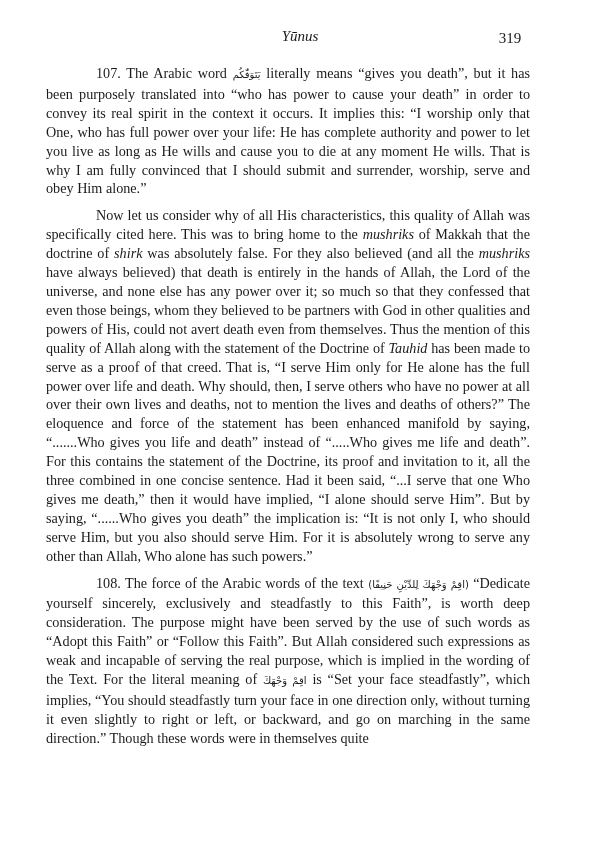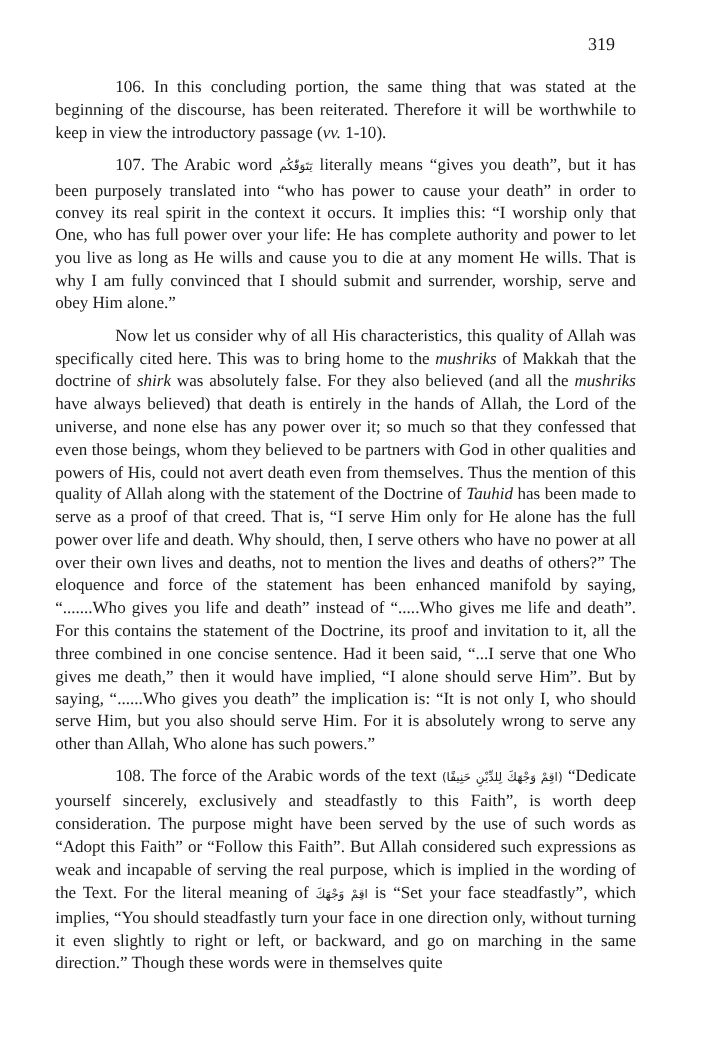--- a/index.html
+++ b/index.html
@@ -9,37 +9,37 @@
   }
   .page { position:absolute; left:0; top:0; width:600px; height:868px; }
   .running-head {
     position:absolute; top:28px; left:0; width:600px; height:22px;
   }
   .running-title {
     position:absolute; left:0; width:600px; text-align:center; top:0;
     font-style:italic; font-size:15px;
   }
   .page-num {
-    position:absolute; left:490px; top:2px; font-size:15px; width:40px; text-align:left;
+    position:absolute; left:490px; top:2px; font-size:15px; width:40px; text-align:center;
   }
   .body-text {
     position:absolute; left:46px; top:64px; width:484px;
     font-size:14.2px; line-height:18.9px; text-align:justify;
   }
   .para { margin:0 0 8px 0; text-indent:50px; }
   .ar { font-family:"DejaVu Sans", sans-serif; font-size:10px; direction:rtl; unicode-bidi:embed; }
   i { font-style:italic; }
 </style>
 </head>
 <body>
 
 <div class="page">
   <div class="running-head">
+    <div class="running-title">Yūnus</div>
     <div class="page-num">319</div>
   </div>
 
   <div class="body-text">
-    <p class="para"><span>106. In this concluding portion, the same thing that was stated at the beginning of the discourse, has been reiterated. Therefore it will be worthwhile to keep in view the introductory passage (</span><i>vv.</i><span> 1-10).</span></p>
     <p class="para"><span>107. The Arabic word </span><span class="ar" lang="ar">يَتَوَفّٰكُم</span><span> literally means “gives you death”, but it has been purposely translated into “who has power to cause your death” in order to convey its real spirit in the context it occurs. It implies this: “I worship only that One, who has full power over your life: He has complete authority and power to let you live as long as He wills and cause you to die at any moment He wills. That is why I am fully convinced that I should submit and surrender, worship, serve and obey Him alone.”</span></p>
     <p class="para"><span>Now let us consider why of all His characteristics, this quality of Allah was specifically cited here. This was to bring home to the </span><i>mushriks</i><span> of Makkah that the doctrine of </span><i>shirk</i><span> was absolutely false. For they also believed (and all the </span><i>mushriks</i><span> have always believed) that death is entirely in the hands of Allah, the Lord of the universe, and none else has any power over it; so much so that they confessed that even those beings, whom they believed to be partners with God in other qualities and powers of His, could not avert death even from themselves. Thus the mention of this quality of Allah along with the statement of the Doctrine of </span><i>Tauhid</i><span> has been made to serve as a proof of that creed. That is, “I serve Him only for He alone has the full power over life and death. Why should, then, I serve others who have no power at all over their own lives and deaths, not to mention the lives and deaths of others?” The eloquence and force of the statement has been enhanced manifold by saying, “.......Who gives you life and death” instead of “.....Who gives me life and death”. For this contains the statement of the Doctrine, its proof and invitation to it, all the three combined in one concise sentence. Had it been said, “...I serve that one Who gives me death,” then it would have implied, “I alone should serve Him”. But by saying, “......Who gives you death” the implication is: “It is not only I, who should serve Him, but you also should serve Him. For it is absolutely wrong to serve any other than Allah, Who alone has such powers.”</span></p>
     <p class="para"><span>108. The force of the Arabic words of the text </span><span class="ar" lang="ar">(اقِمْ وَجْهَكَ لِلدِّيْنِ حَنِيفًا)</span><span> “Dedicate yourself sincerely, exclusively and steadfastly to this Faith”, is worth deep consideration. The purpose might have been served by the use of such words as “Adopt this Faith” or “Follow this Faith”. But Allah considered such expressions as weak and incapable of serving the real purpose, which is implied in the wording of the Text. For the literal meaning of </span><span class="ar" lang="ar">اقِمْ وَجْهَكَ</span><span> is “Set your face steadfastly”, which implies, “You should steadfastly turn your face in one direction only, without turning it even slightly to right or left, or backward, and go on marching in the same direction.” Though these words were in themselves quite</span></p>
   </div>
 </div>
 
 </body></html>

